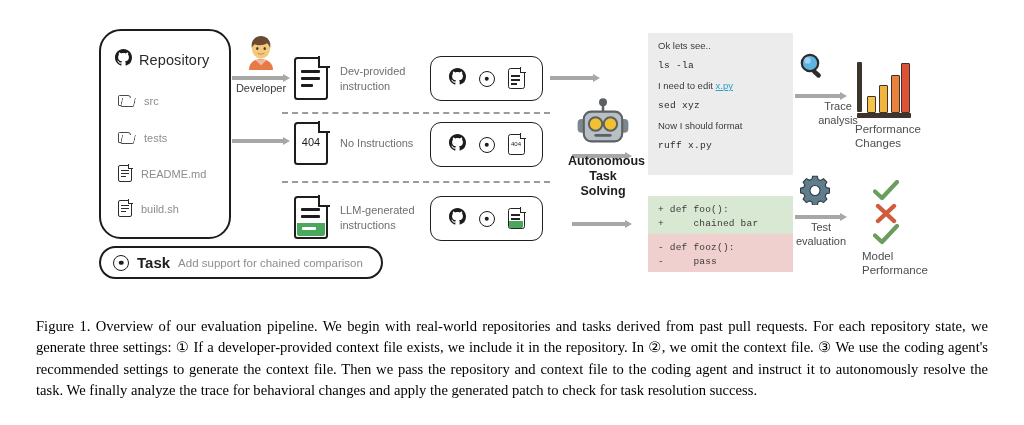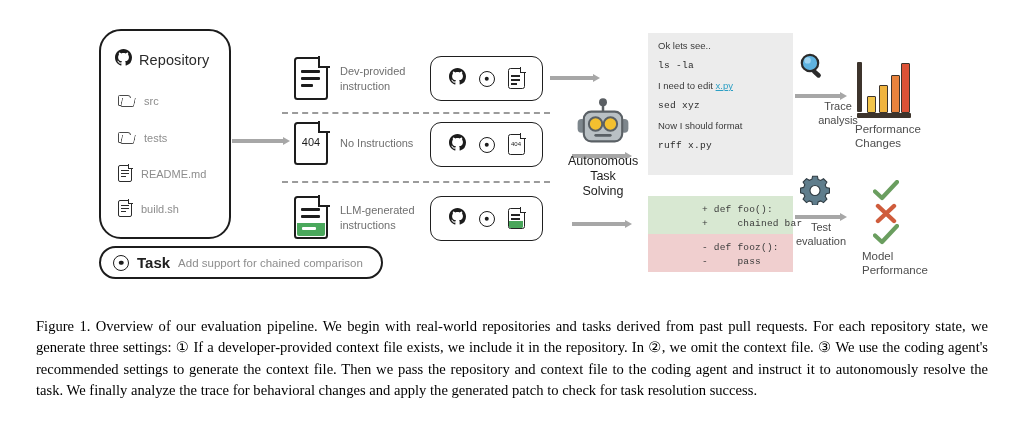--- a/index.html
+++ b/index.html
@@ -81,34 +81,34 @@
   .bigdoc .dbody{position:absolute;inset:0;border:2.6px solid #1d1d1d;border-radius:3.5px;box-sizing:border-box;background:#fff;}
   .bigdoc .dfold{position:absolute;right:-1.5px;top:-1.5px;width:12px;height:12px;background:#fff;
      border-left:2.6px solid #1d1d1d;border-bottom:2.6px solid #1d1d1d;box-sizing:border-box;}
   .bigdoc i{position:absolute;left:7px;height:2.6px;background:#1d1d1d;display:block;border-radius:1px;}
   .bigdoc .err{position:absolute;left:0;right:0;top:14px;text-align:center;font-size:11px;color:#1d1d1d;}
   .bigdoc .greenfill{position:absolute;left:2.6px;right:2.6px;bottom:2.6px;height:13px;background:#4aa85c;border-radius:0 0 2px 2px;}
   .bigdoc .greenfill i{background:#fff;left:5px;}
 
   
   #robot-wrap{position:absolute;left:568px;top:98px;width:70px;text-align:center;}
-  #robot-caption{font-size:12.5px;color:#1d1d1d;line-height:1.2;margin-top:4px;}
+  #robot-caption{font-size:12.5px;color:#1d1d1d;line-height:1.2;margin-top:4px;font-weight:bold;}
 
   
   #trace-panel{position:absolute;left:648px;top:33px;width:145px;height:142px;background:#ececec;padding:8px 10px;
       box-sizing:border-box;}
   .tr-line{font-size:9.5px;color:#3a3a3a;line-height:1;margin-bottom:10.5px;white-space:nowrap;}
   .tr-line.mono{font-family:"Liberation Mono",monospace;font-size:9.5px;color:#2a2a2a;letter-spacing:.3px;}
   .tr-link{color:#2d9fc4;text-decoration:underline;}
 
   
   #diff-add{position:absolute;left:648px;top:196px;width:145px;height:38px;background:#d8e8d2;}
   #diff-del{position:absolute;left:648px;top:234px;width:145px;height:38px;background:#f0cfcf;}
   .df-line{font-family:"Liberation Mono",monospace;font-size:9.5px;color:#3b3b3b;line-height:1.45;
-     white-space:pre;padding-left:10px;letter-spacing:.2px;margin-left:44px;}
+     white-space:pre;padding-left:10px;letter-spacing:.2px;}
   #diff-add .df-line:first-child{padding-top:7px;}
   #diff-del .df-line:first-child{padding-top:7px;}
 
   
   .rlabel{position:absolute;font-size:11px;color:#4a4a4a;text-align:center;line-height:1.25;}
   .routlabel{position:absolute;font-size:11.5px;color:#4e4e4e;line-height:1.25;}
 
   
   #bars-icon{position:absolute;left:855px;top:62px;width:58px;height:56px;}
   .bc-axis-y{position:absolute;left:2px;top:0;width:5px;height:50px;background:#3d342c;border-radius:1px;}
@@ -168,20 +168,36 @@
       <span class="repo-label">build.sh</span>
     </div>
   </div>
 
   <div class="abs" id="task-pill">
     <span class="target-ic"></span>
     <span id="task-word">Task</span>
     <span id="task-desc">Add support for chained comparison</span>
   </div>
 
+  <div class="actor" id="dev-actor">
+    <svg width="40" height="40" viewBox="0 0 40 40" style="display:block;margin:0 auto">
+      <path d="M8 38c0-7 5.4-11 12-11s12 4 12 11z" fill="#e87a45"></path>
+      <ellipse cx="20" cy="16" rx="9.2" ry="10.5" fill="#f5c97c"></ellipse>
+      <path d="M10.6 13.5c0-6 4.3-9.6 9.4-9.6s9.4 3.6 9.4 9.6c0 1.2-.3 2.3-.3 2.3s-1.2-3.6-3.1-4.6c-2.6 2-8.6 2.6-12.3 1.1-1.8 1.1-2.8 3.5-2.8 3.5s-.3-1.1-.3-2.3z" fill="#6b4a34"></path>
+      <ellipse cx="16.3" cy="16.6" rx="1.15" ry="1.5" fill="#4a3525"></ellipse>
+      <ellipse cx="23.7" cy="16.6" rx="1.15" ry="1.5" fill="#4a3525"></ellipse>
+      <path d="M17.2 21.3c1.6 1.1 4 1.1 5.6 0" stroke="#c98f52" stroke-width="1.2" fill="none" stroke-linecap="round"></path>
+      <path d="M14 27.5l6 6 6-6" fill="#f0f0f0" opacity=".55"></path>
+    </svg>
+    <div class="arrow" style="left:4px;top:42px;width:58px">
+      <span class="shaft" style="width:51px"></span>
+        <span class="head" style="left:51px"></span>
+    </div>
+    <div class="nm" style="margin-top:10px">Developer</div>
+  </div>
 
 
   <div class="bigdoc" style="left:294px;top:57px">
     <span class="dbody"></span>
       <span class="dfold"></span>
     <i style="top:13px;width:19px"></i>
       <i style="top:20px;width:19px"></i>
       <i style="top:27px;width:12px"></i>
   </div>
   <div class="setlabel" style="left:340px;top:64px;width:78px">

